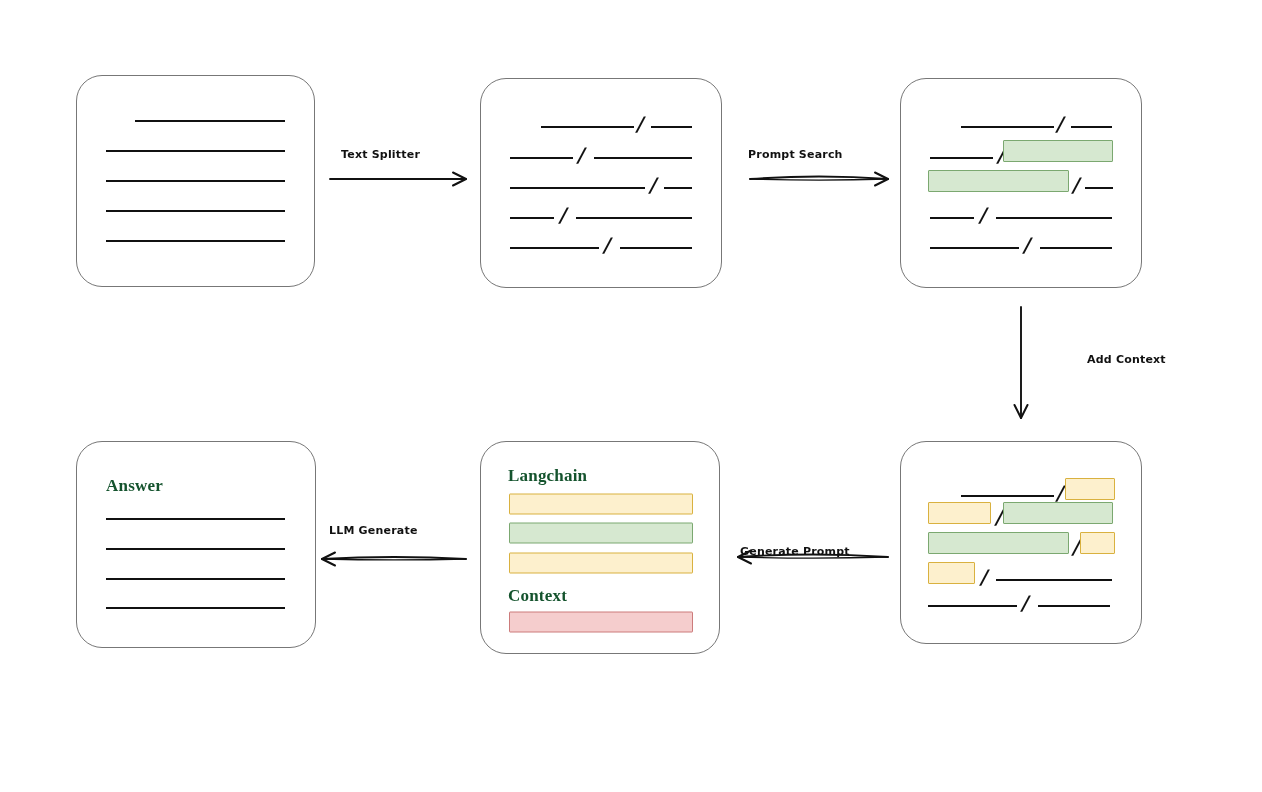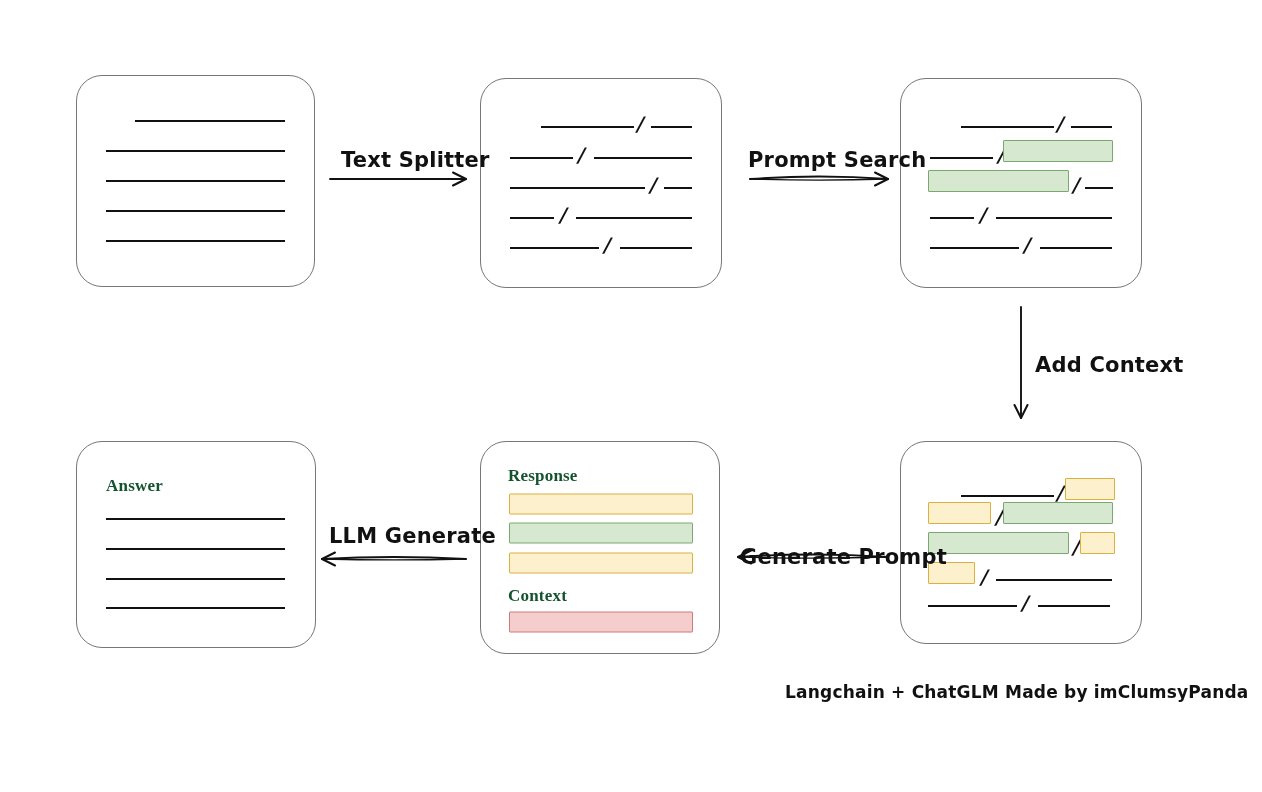--- a/index.html
+++ b/index.html
@@ -72,21 +72,21 @@
     border: 1.6px solid #cc7b7b;
   }
   .edge {
     position: absolute;
     overflow: visible;
   }
   .edge svg { display: block; overflow: visible; }
   .edge-label {
     position: absolute;
     font-family: "DejaVu Sans", sans-serif;
-    font-size: 21px;
+    font-size: 11px;
     font-weight: 600;
     letter-spacing: 0.2px;
     color: #111111;
     white-space: nowrap;
   }
   .footer {
     position: absolute;
     font-family: "DejaVu Sans", sans-serif;
     font-size: 17px;
     font-weight: 600;
@@ -147,21 +147,21 @@
     <div class="chip green" style="left: 928px; top: 543px; width: 141px; height: 22px;"></div>
     <div class="slash" style="left: 1073px; top: 547px;">/</div>
     <div class="chip yellow" style="left: 1080px; top: 543px; width: 35px; height: 22px;"></div>
     <div class="chip yellow" style="left: 928px; top: 573px; width: 47px; height: 22px;"></div>
     <div class="slash" style="left: 981px; top: 577px;">/</div>
     <div class="rowline" style="left: 996px; top: 579px; width: 116px;"></div>
     <div class="rowline" style="left: 928px; top: 605px; width: 89px;"></div>
     <div class="slash" style="left: 1022px; top: 603px;">/</div>
     <div class="rowline" style="left: 1038px; top: 605px; width: 72px;"></div>
     <div class="card" style="left: 480px; top: 441px; width: 240px; height: 213px;"></div>
-    <div class="card-title" style="left: 508px; top: 466px;">Response</div>
+    <div class="card-title" style="left: 508px; top: 466px;">Langchain</div>
     <div class="card-title" style="left: 508px; top: 586px;">Context</div>
     <div class="chip yellow" style="left: 509px; top: 504px; width: 184px; height: 21px;"></div>
     <div class="chip green" style="left: 509px; top: 533px; width: 184px; height: 21px;"></div>
     <div class="chip yellow" style="left: 509px; top: 563px; width: 184px; height: 21px;"></div>
     <div class="chip red" style="left: 509px; top: 622px; width: 184px; height: 21px;"></div>
     <div class="card" style="left: 76px; top: 441px; width: 240px; height: 207px;"></div>
     <div class="card-title" style="left: 106px; top: 476px;">Answer</div>
     <div class="rowline" style="left: 106px; top: 518px; width: 179px;"></div>
     <div class="rowline" style="left: 106px; top: 548px; width: 179px;"></div>
     <div class="rowline" style="left: 106px; top: 578px; width: 179px;"></div>
@@ -180,31 +180,30 @@
         <path d="M 145 13.5 L 158 20 L 145 26.5" fill="none" stroke="#111111" stroke-width="2" stroke-linejoin="round" stroke-linecap="round"></path>
       </svg>
     </div>
     <div class="edge-label" style="left: 748px; top: 148px;">Prompt Search</div>
     <div class="edge" style="left: 1001px; top: 287px; width: 40px; height: 151px;">
       <svg width="40" height="151" viewBox="0 0 40 151">
         <path d="M 20 20 Q 20 75.5 20 131" fill="none" stroke="#111111" stroke-width="1.9" stroke-linecap="round"></path>
         <path d="M 13.5 118 L 20 131 L 26.5 118" fill="none" stroke="#111111" stroke-width="2" stroke-linejoin="round" stroke-linecap="round"></path>
       </svg>
     </div>
-    <div class="edge-label" style="left: 1035px; top: 353px;">Add Context</div>
+    <div class="edge-label" style="left: 1087px; top: 353px;">Add Context</div>
     <div class="edge" style="left: 718px; top: 537px; width: 190px; height: 40px;">
       <svg width="190" height="40" viewBox="0 0 190 40">
         <path d="M 170 20 Q 95 15 20 20" fill="none" stroke="#111111" stroke-width="1.9" stroke-linecap="round"></path>
         <path d="M 170 20 Q 95 22.25 20 20" fill="none" stroke="#111111" stroke-width="1.4" stroke-linecap="round"></path>
         <path d="M 33 13.5 L 20 20 L 33 26.5" fill="none" stroke="#111111" stroke-width="2" stroke-linejoin="round" stroke-linecap="round"></path>
       </svg>
     </div>
     <div class="edge-label" style="left: 740px; top: 545px;">Generate Prompt</div>
     <div class="edge" style="left: 302px; top: 539px; width: 184px; height: 40px;">
       <svg width="184" height="40" viewBox="0 0 184 40">
         <path d="M 164 20 Q 92 16 20 20" fill="none" stroke="#111111" stroke-width="1.9" stroke-linecap="round"></path>
         <path d="M 164 20 Q 92 21.8 20 20" fill="none" stroke="#111111" stroke-width="1.4" stroke-linecap="round"></path>
         <path d="M 33 13.5 L 20 20 L 33 26.5" fill="none" stroke="#111111" stroke-width="2" stroke-linejoin="round" stroke-linecap="round"></path>
       </svg>
     </div>
     <div class="edge-label" style="left: 329px; top: 524px;">LLM Generate</div>
-    <div class="footer" style="left: 785px; top: 682px;">Langchain + ChatGLM Made by imClumsyPanda</div>
   </div>
 
 </body></html>

